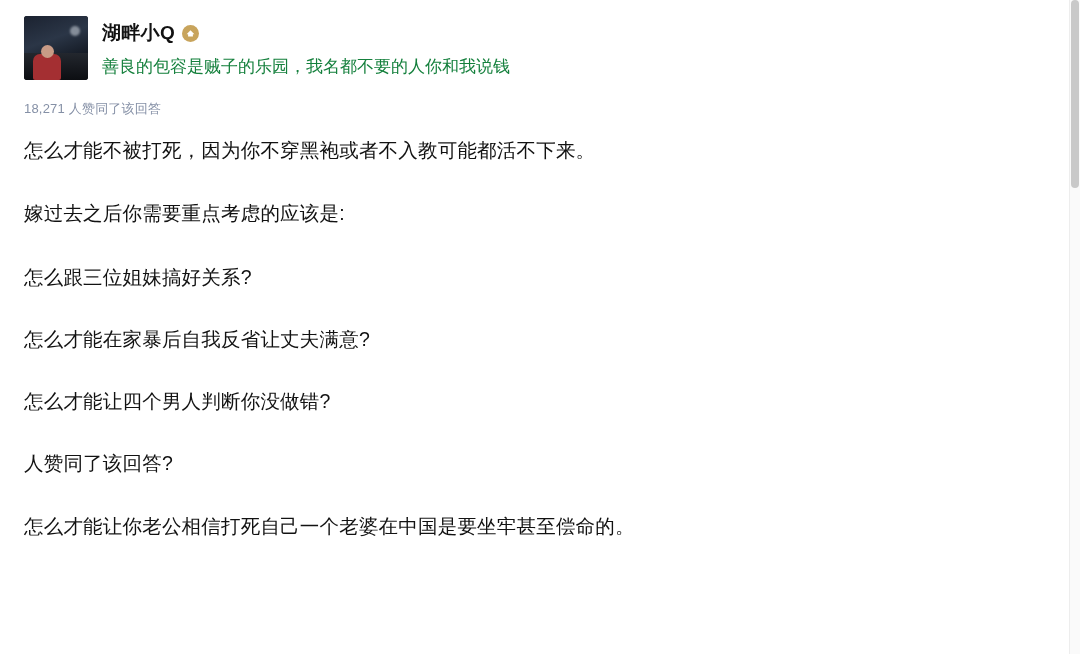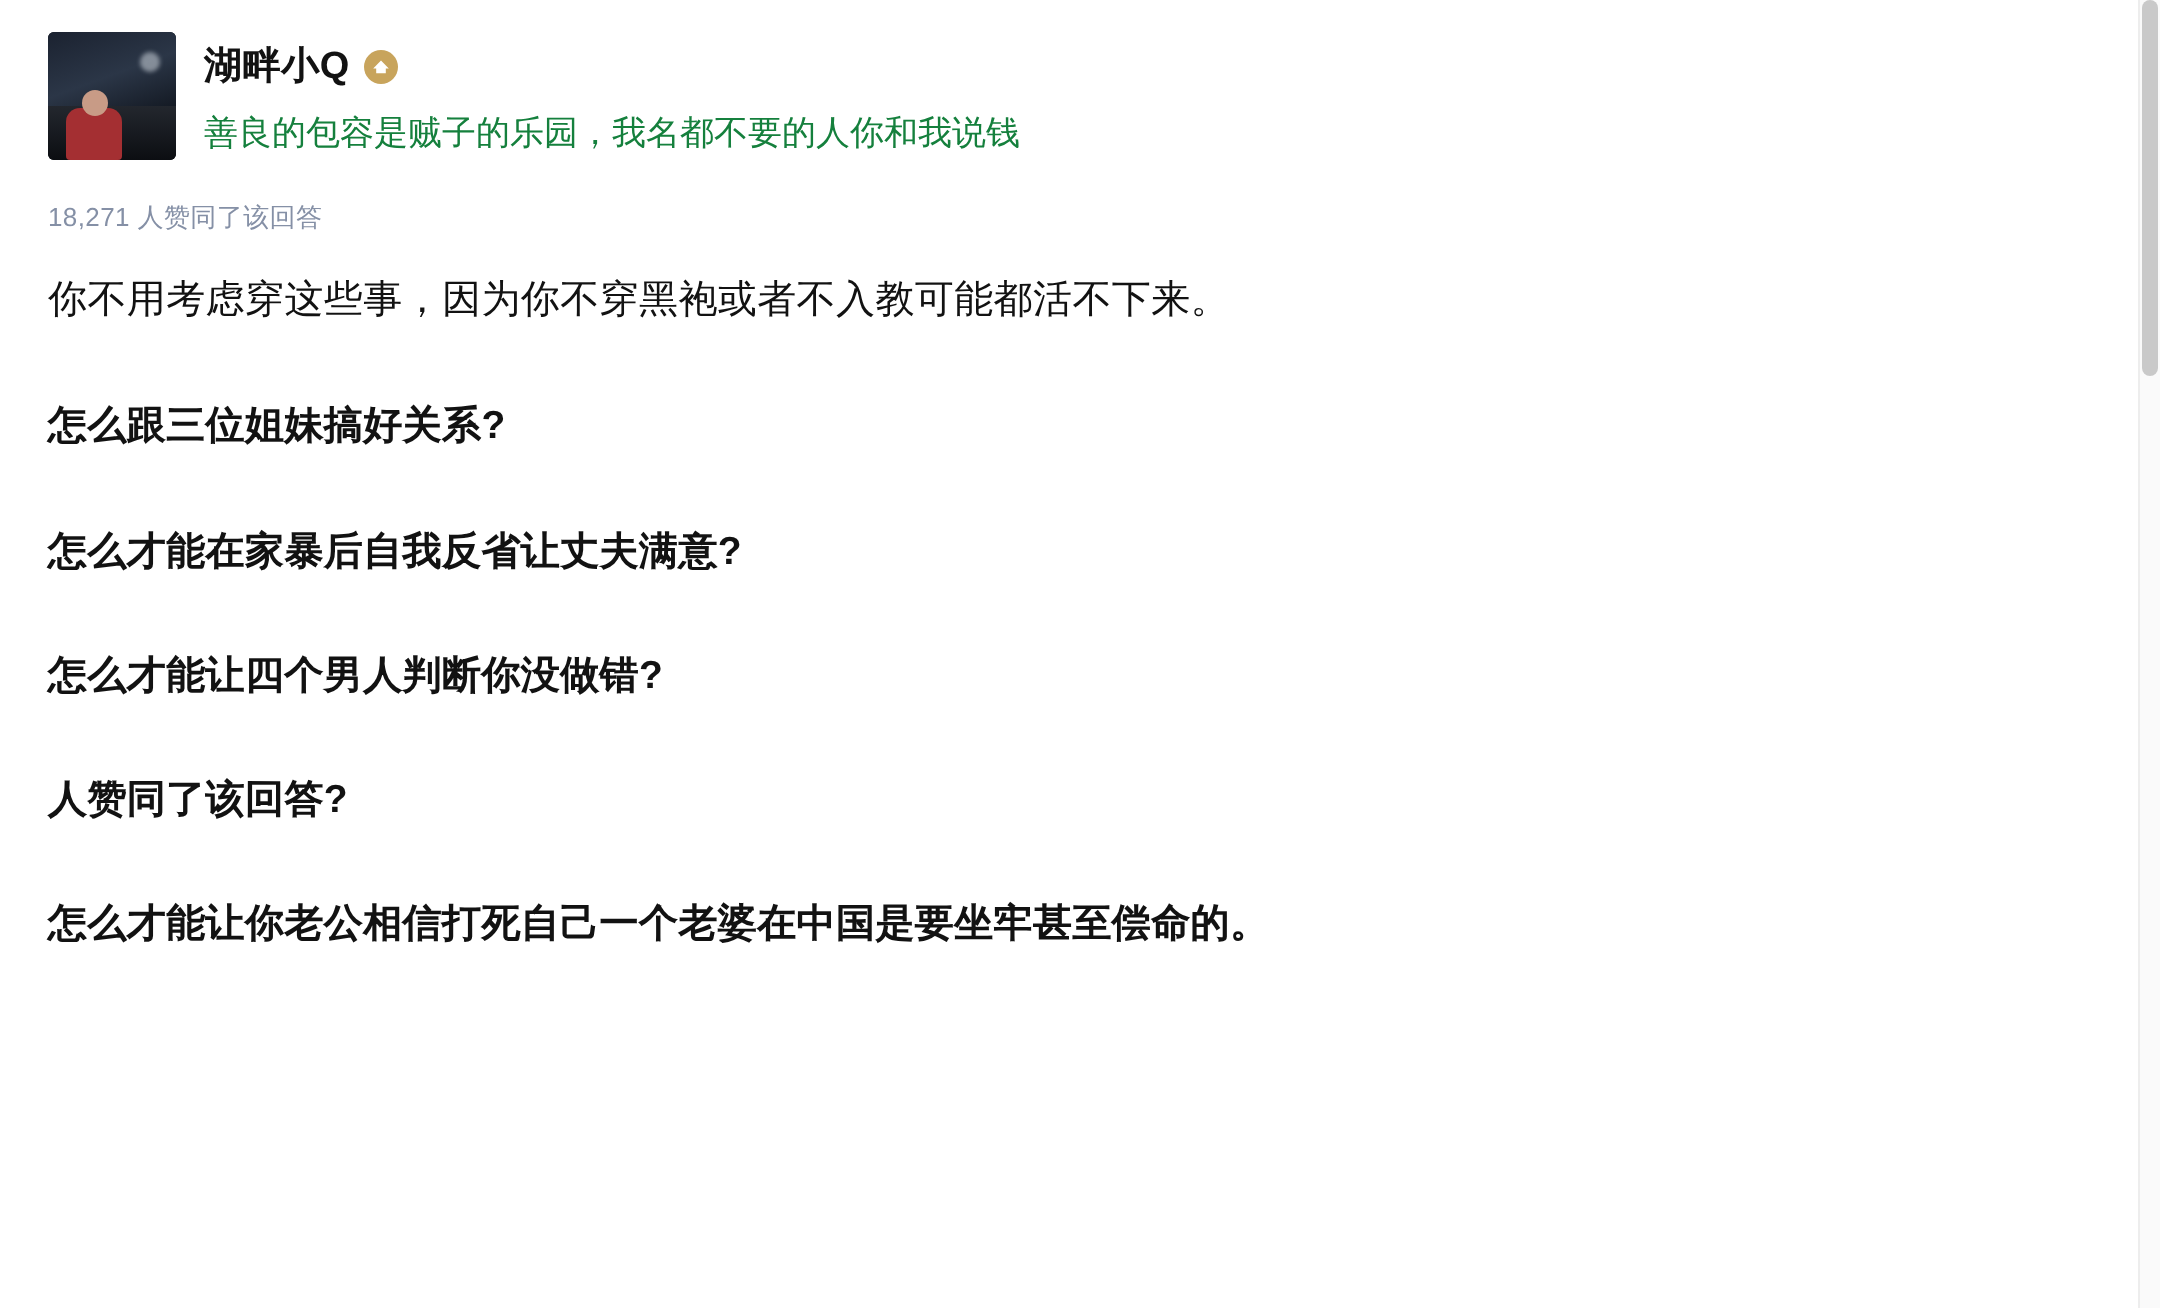--- a/index.html
+++ b/index.html
@@ -119,21 +119,21 @@
     margin-top: 18px;
   }
   .para {
     font-size: 19.5px;
     line-height: 1.5;
     color: #121212;
     margin: 0 0 34px 0;
     letter-spacing: .2px;
   }
   .para.bold {
-    font-weight: 700;
+    font-weight: 400;
     margin-bottom: 33px;
   }
   .para.last {
     margin-bottom: 16px;
   }
 
   
   .scrollbar-track {
     position: absolute;
     top: 0;
@@ -177,21 +177,22 @@
           </svg>
         </span>
       </div>
       <div class="author-bio">善良的包容是贼子的乐园，我名都不要的人你和我说钱</div>
     </div>
   </div>
 
   <div class="vote-line">18,271 人赞同了该回答</div>
 
   <div class="answer-body">
-    <p class="para">你不用考虑穿这些事，因为你不穿黑袍或者不入教可能都活不下来。</p>
+    <p class="para">怎么才能不被打死，因为你不穿黑袍或者不入教可能都活不下来。</p>
+    <p class="para">嫁过去之后你需要重点考虑的应该是:</p>
     <p class="para bold">怎么跟三位姐妹搞好关系?</p>
     <p class="para bold">怎么才能在家暴后自我反省让丈夫满意?</p>
     <p class="para bold">怎么才能让四个男人判断你没做错?</p>
     <p class="para bold">人赞同了该回答?</p>
     <p class="para bold last">怎么才能让你老公相信打死自己一个老婆在中国是要坐牢甚至偿命的。</p>
   </div>
 
   <div class="scrollbar-track">
     <div class="scrollbar-thumb"></div>
   </div>

